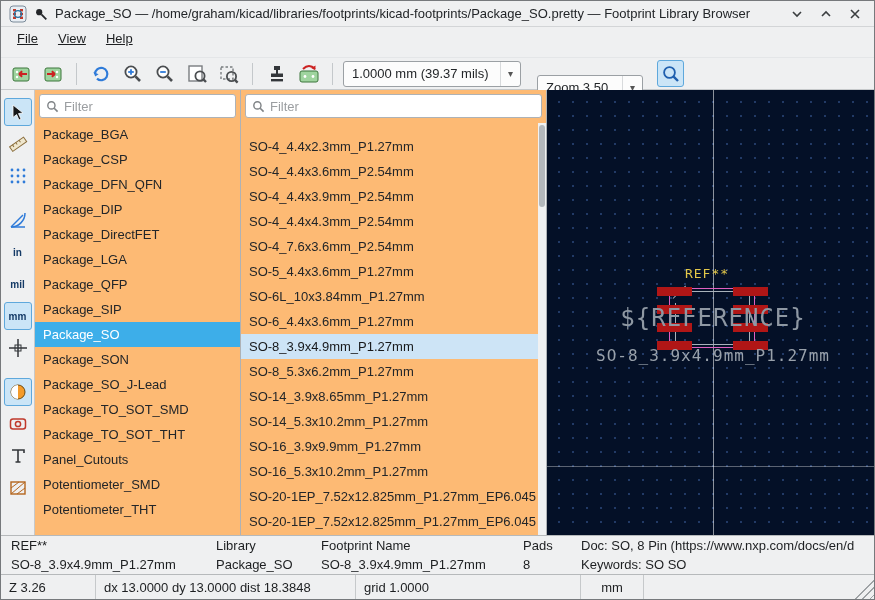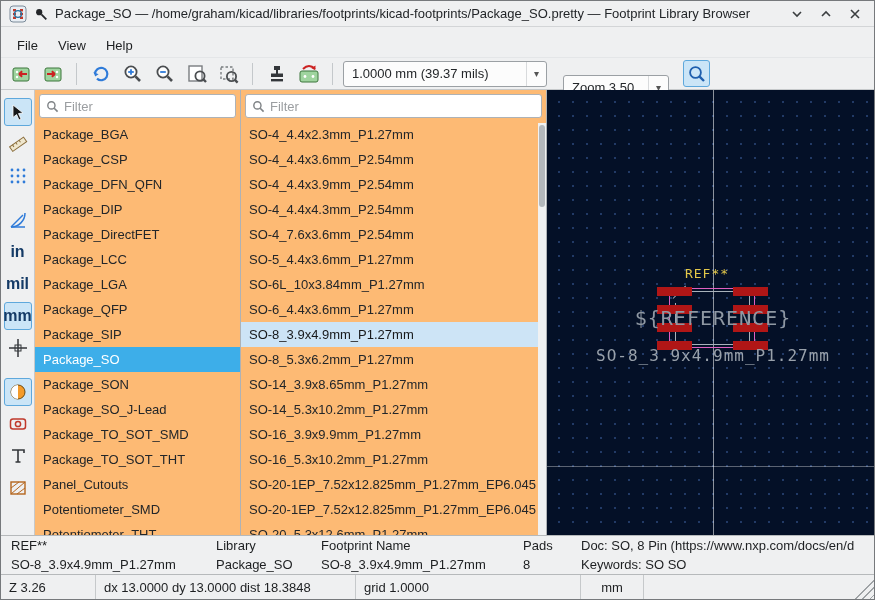--- a/index.html
+++ b/index.html
@@ -11,70 +11,70 @@
   }
   .window { width:875px; height:600px; border:1px solid #76797c; display:flex; flex-direction:column; background:#eff0f1; }
 
   
   .titlebar { height:26px; flex:0 0 26px; display:flex; align-items:center; gap:7px; padding:0 8px; background:#eff0f1; border-bottom:1px solid #d3d5d7; }
   .titlebar .title { flex:1; font-size:13px; color:#232629; white-space:nowrap; overflow:hidden; text-overflow:ellipsis; }
   .winbtn { width:22px; height:20px; display:flex; align-items:center; justify-content:center; color:#3b3e40; cursor:default; }
   .winbtn svg { display:block; }
 
   
-  .menubar { height:30px; flex:0 0 30px; display:flex; align-items:flex-end; padding-left:6px; background:#eff0f1; }
+  .menubar { height:30px; flex:0 0 30px; display:flex; align-items:flex-start; padding-left:6px; background:#eff0f1;text-decoration:underline; }
   .menu-item { padding:4px 10px; border-radius:3px; }
 
   
   .toolbar { height:33px; flex:0 0 33px; display:flex; align-items:center; padding:0 6px; gap:5px; background:#eff0f1; border-top:1px solid #e4e6e8; border-bottom:1px solid #c6c9cb; }
   .tbtn { width:27px; height:27px; display:flex; align-items:center; justify-content:center; border-radius:3px; }
   .tbtn.active { background:#cbe5f7; border:1px solid #5ea8dc; }
   .tsep { width:1px; height:22px; background:#c4c8cb; margin:0 5px; }
   .dropdown { height:26px; background:#fcfcfc; border:1px solid #9ba0a4; border-radius:3px; display:flex; align-items:center; padding-left:8px; font-size:13px; color:#232629; }
   .dropdown .dd-arrow { margin-left:auto; width:20px; height:100%; display:flex; align-items:center; justify-content:center; border-left:1px solid #d8dadc; color:#555; font-size:10px; }
-  .dd-grid { width:204px; }
+  .dd-grid { width:178px; }
   .dd-zoom { width:106px;margin-top:28px; }
 
   
   .main { flex:1; display:flex; min-height:0; }
 
   .lefttools { width:34px; flex:0 0 34px; background:#eff0f1; border-right:1px solid #c6c9cb; display:flex; flex-direction:column; align-items:center; padding-top:8px; gap:4px; }
   .vbtn { width:28px; height:28px; display:flex; align-items:center; justify-content:center; border-radius:3px; font-size:12px; color:#1f5fae; }
   .vbtn.active { background:#cbe5f7; border:1px solid #5ea8dc; }
   .vspace { height:8px; flex:0 0 8px; }
-  .unit-label { font-weight:bold; font-size:16px; color:#143a66; }
+  .unit-label { font-weight:bold; font-size:10px; color:#143a66; }
 
   .panel { background:#fdba74; border-right:1px solid #aeb2b6; display:flex; flex-direction:column; min-height:0; position:relative; }
   .panel.lib { width:206px; flex:0 0 206px; }
   .panel.fp  { width:306px; flex:0 0 306px; }
   .filterbox { margin:4px; height:24px; flex:0 0 24px; border:1px solid #aeb2b6; border-radius:3px; background:#fff; display:flex; align-items:center; padding:0 6px; gap:5px; }
   .filterbox input { border:none; outline:none; flex:1; min-width:0; font:13px "Liberation Sans","DejaVu Sans",sans-serif; color:#232629; background:transparent; }
   .filterbox input::placeholder { color:#9b9ea1; }
   .list { flex:1; overflow:hidden; }
   .list-item { height:25px; line-height:25px; padding-left:8px; white-space:nowrap; overflow:hidden; color:#232629; }
   .sel-active { background:var(--accent,#3daee9); color:var(--selection-text,#fff); }
   .sel-inactive { background:var(--inactive-selection,#cde4f6); color:#17191b; }
-  .fp .list { margin-right:8px; }
+  .fp .list { margin-right:8px;margin-top:12px; }
   .scrollbar { position:absolute; top:33px; right:0; width:8px; bottom:0; background:#f0f1f2; }
   .scroll-thumb { position:absolute; top:2px; left:1px; width:6px; height:82px; border-radius:3px; background:#b4b8bc; }
 
   
   .canvas { flex:1; position:relative; overflow:hidden; background-color:var(--canvas-bg,#041027);
     background-image: radial-gradient(circle, var(--grid-dot,#223a66) 0.9px, transparent 1.3px);
     background-size:14px 14px; background-position:5px 5px; }
   .vline { position:absolute; left:166px; top:0; width:1px; height:100%; background:rgba(255,255,255,.55); }
   .hline { position:absolute; top:376px; left:0; width:100%; height:1px; background:rgba(255,255,255,.35); }
   .courtyard { position:absolute; left:122px; top:198px; width:86px; height:60px; border:1px solid var(--courtyard-pink,#e060c0); }
   .fabline { position:absolute; left:128px; top:201px; width:75px; height:54px; border:1px solid var(--fab-gray,#a9b2bb); }
   .fab-chamfer-mask { position:absolute; left:126px; top:199px; width:14px; height:14px; background:var(--canvas-bg,#041027); }
   .fab-chamfer { position:absolute; left:126px; top:208px; width:18px; height:1px; background:var(--fab-gray,#a9b2bb); transform:rotate(-45deg); transform-origin:left center; }
   .pad { position:absolute; width:35px; height:9px; background:var(--pad-red,#b01616); }
   .ctext { position:absolute; transform:translate(-50%,-50%); font-family:"DejaVu Sans Mono","Liberation Mono",monospace; white-space:nowrap; }
   .ref-text { left:160px; top:183px; color:var(--ref-yellow,#e3c84a); font-size:13px; letter-spacing:1px; }
-  .refvar-text { left:166px; top:228px; color:#8f98a3; font-size:20px; letter-spacing:1px; }
+  .refvar-text { left:166px; top:228px; color:#8f98a3; font-size:24px; letter-spacing:1px; }
   .name-text { left:166px; top:265px; color:var(--canvas-text,#99a1ab); font-size:16px; letter-spacing:1px; }
 
   
   .status-info { flex:0 0 38px; background:#eff0f1; border-top:1px solid #b6b9bb; padding-left:10px;
     display:grid; grid-template-columns:205px 105px 202px 58px 1fr; grid-template-rows:19px 19px; align-items:center; font-size:13px; }
   .status-info span { white-space:nowrap; overflow:hidden; }
   .status-coords { flex:0 0 25px; background:#eff0f1; border-top:1px solid #b6b9bb; display:flex; align-items:stretch; font-size:13px; }
   .scell { display:flex; align-items:center; padding-left:8px; border-right:1px solid #c6c9cb; white-space:nowrap; overflow:hidden; }
   .scell.z { width:95px; }  .scell.xy { width:200px; } .scell.dxdy { width:260px; }
   .scell.grid { width:225px; } .scell.units { width:63px; justify-content:center; padding-left:0; }
@@ -314,21 +314,20 @@
         </span>
         <input placeholder="Filter" style="">
       </div>
       <div class="list">
 
       <div class="list-item"><span>Package_BGA</span></div>
           <div class="list-item"><span>Package_CSP</span></div>
           <div class="list-item"><span>Package_DFN_QFN</span></div>
           <div class="list-item"><span>Package_DIP</span></div>
           <div class="list-item"><span>Package_DirectFET</span></div>
-          <div class="list-item"><span>Package_LCC</span></div>
           <div class="list-item"><span>Package_LGA</span></div>
           <div class="list-item"><span>Package_QFP</span></div>
           <div class="list-item"><span>Package_SIP</span></div>
           <div class="list-item sel-active"><span>Package_SO</span></div>
           <div class="list-item"><span>Package_SON</span></div>
           <div class="list-item"><span>Package_SO_J-Lead</span></div>
           <div class="list-item"><span>Package_TO_SOT_SMD</span></div>
           <div class="list-item"><span>Package_TO_SOT_THT</span></div>
           <div class="list-item"><span>Panel_Cutouts</span></div>
           <div class="list-item"><span>Potentiometer_SMD</span></div>

